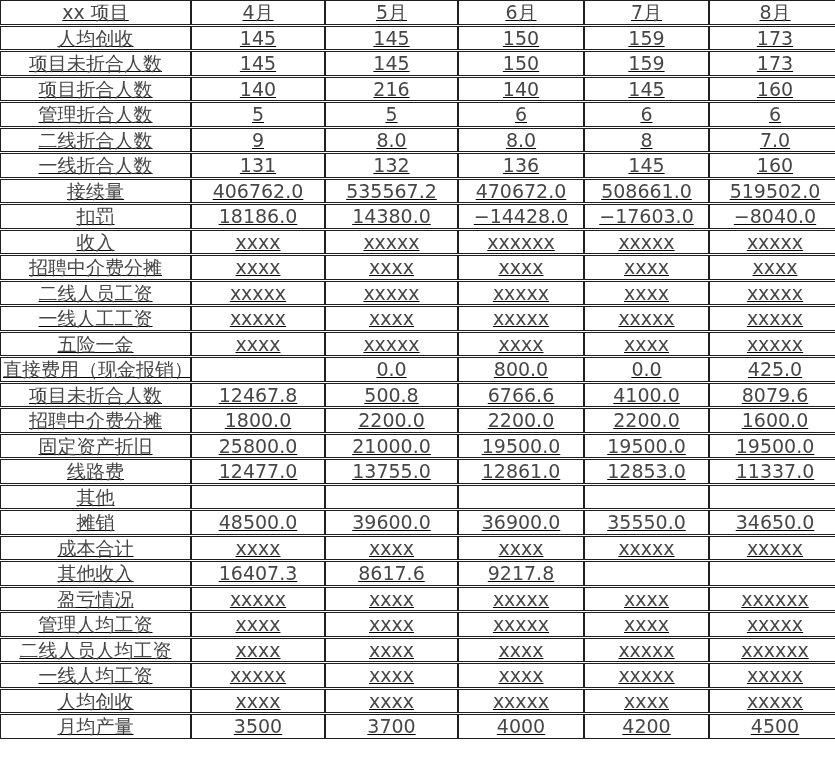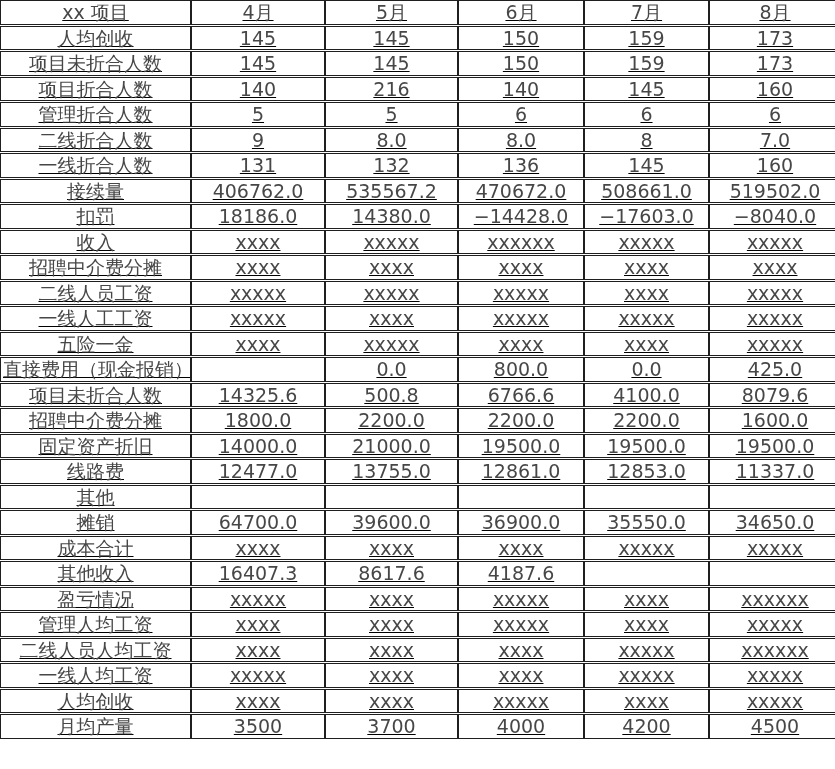--- a/index.html
+++ b/index.html
@@ -174,37 +174,37 @@
         <tr>
           <td>直接费用（现金报销）</td>
           <td></td>
           <td>0.0</td>
           <td>800.0</td>
           <td>0.0</td>
           <td>425.0</td>
         </tr>
         <tr>
           <td>项目未折合人数</td>
-          <td>14325.6</td>
+          <td>12467.8</td>
           <td>500.8</td>
           <td>6766.6</td>
           <td>4100.0</td>
           <td>8079.6</td>
         </tr>
         <tr>
           <td>招聘中介费分摊</td>
           <td>1800.0</td>
           <td>2200.0</td>
           <td>2200.0</td>
           <td>2200.0</td>
           <td>1600.0</td>
         </tr>
         <tr>
           <td>固定资产折旧</td>
-          <td>14000.0</td>
+          <td>25800.0</td>
           <td>21000.0</td>
           <td>19500.0</td>
           <td>19500.0</td>
           <td>19500.0</td>
         </tr>
         <tr>
           <td>线路费</td>
           <td>12477.0</td>
           <td>13755.0</td>
           <td>12861.0</td>
@@ -214,39 +214,39 @@
         <tr>
           <td>其他</td>
           <td></td>
           <td></td>
           <td></td>
           <td></td>
           <td></td>
         </tr>
         <tr>
           <td>摊销</td>
-          <td>64700.0</td>
+          <td>48500.0</td>
           <td>39600.0</td>
           <td>36900.0</td>
           <td>35550.0</td>
           <td>34650.0</td>
         </tr>
         <tr>
           <td>成本合计</td>
           <td>xxxx</td>
           <td>xxxx</td>
           <td>xxxx</td>
           <td>xxxxx</td>
           <td>xxxxx</td>
         </tr>
         <tr>
           <td>其他收入</td>
           <td>16407.3</td>
           <td>8617.6</td>
-          <td>4187.6</td>
+          <td>9217.8</td>
           <td></td>
           <td></td>
         </tr>
         <tr>
           <td>盈亏情况</td>
           <td>xxxxx</td>
           <td>xxxx</td>
           <td>xxxxx</td>
           <td>xxxx</td>
           <td>xxxxxx</td>

